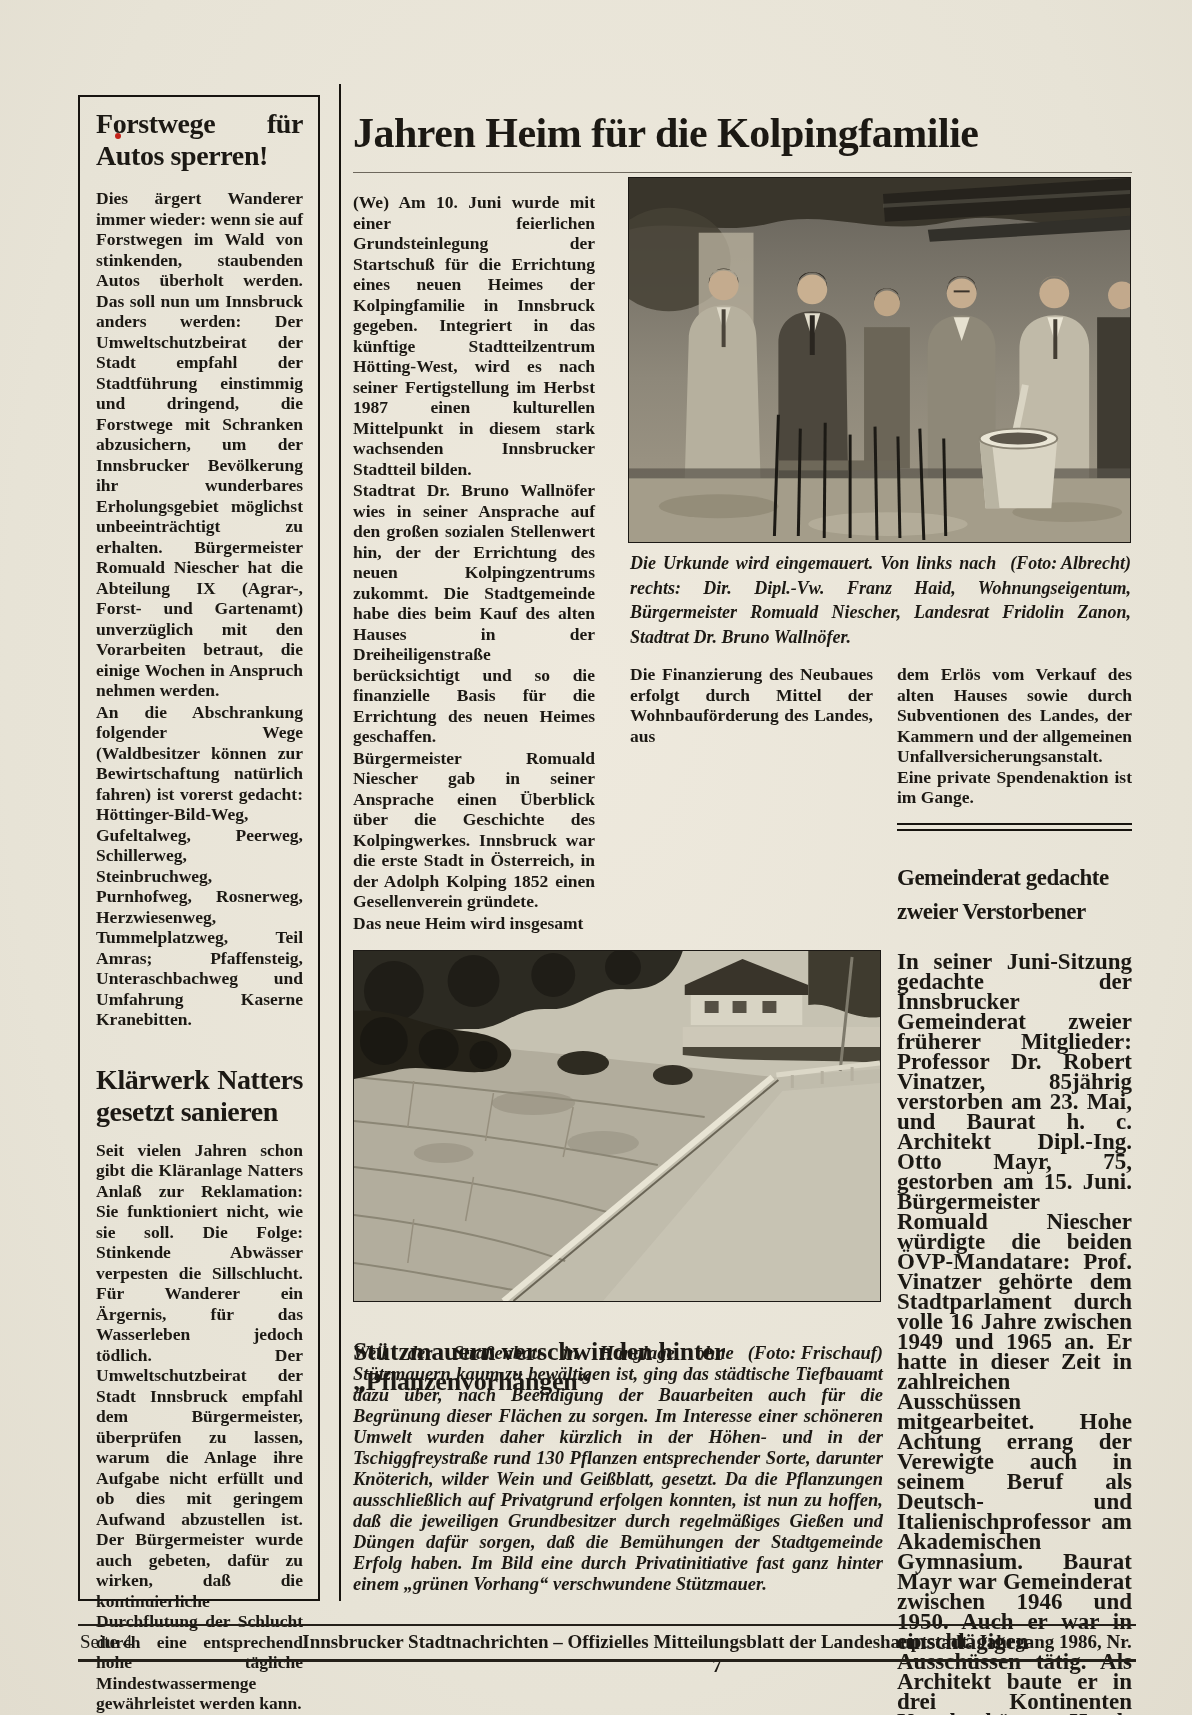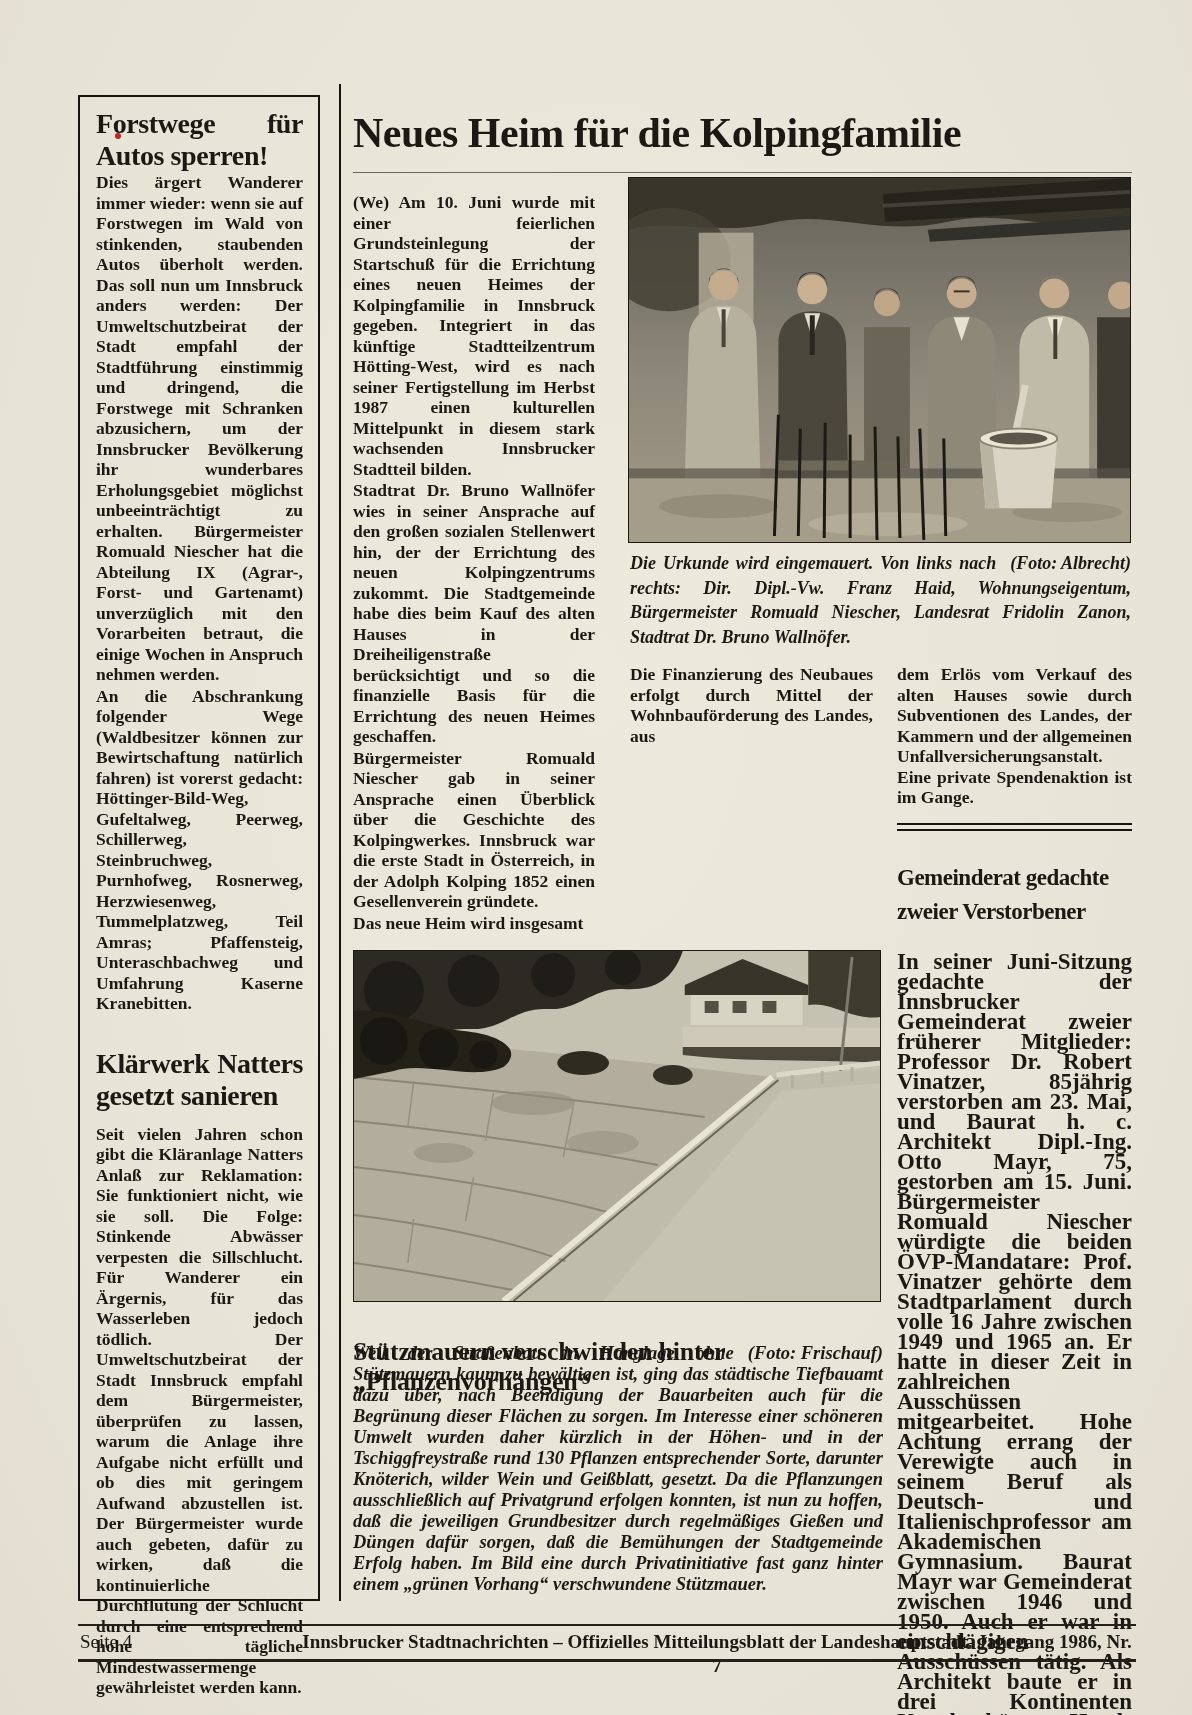--- a/index.html
+++ b/index.html
@@ -11,21 +11,21 @@
     color:#1c1914;overflow:hidden;
   }
   .abs{position:absolute;}
   .body-text{font-size:17.5px;line-height:20.5px;text-align:justify;hyphens:auto;-webkit-hyphens:auto;}
   .body-text p{margin:0 0 1px 0;font-weight:bold;}
   
   .left-box{
     left:78px;top:95px;width:242px;height:1506px;box-sizing:border-box;
     border:2.5px solid #171410;padding:11px 15px 10px 16px;background:transparent;
   }
-  .side-title{font-size:28px;font-weight:bold;line-height:32px;letter-spacing:-0.4px;margin:0 0 0 0;}
+  .side-title{font-size:28px;font-weight:bold;line-height:32px;letter-spacing:-0.4px;margin:0 0 16px 0;}
   .side-title-2{margin:34px 0 12px 0;}
   .red-dot{left:35px;top:36px;width:6px;height:6px;border-radius:50%;background:#c2231a;}
   
   .v-divider{left:339px;top:84px;width:2px;height:1517px;background:#17140f;}
   
   .headline{left:353px;top:82px;width:770px;font-size:42px;font-weight:bold;letter-spacing:-0.5px;line-height:46px;white-space:nowrap;}
   .subhead{left:355px;top:138px;width:770px;font-size:22px;line-height:26px;}
   .subhead-rule{left:353px;top:172px;width:779px;height:1px;background:#6d675c;}
   
   .col{top:192px;}
@@ -63,21 +63,21 @@
     <div class="abs red-dot"></div>
     <h2 class="side-title">Forstwege für Autos sperren!</h2>
     <p>Dies ärgert Wanderer immer wieder: wenn sie auf Forstwegen im Wald von stinkenden, staubenden Autos überholt werden. Das soll nun um Innsbruck anders werden: Der Umweltschutzbeirat der Stadt empfahl der Stadtführung einstimmig und dringend, die Forstwege mit Schranken abzusichern, um der Innsbrucker Bevölkerung ihr wunderbares Erholungsgebiet möglichst unbeeinträchtigt zu erhalten. Bürgermeister Romuald Niescher hat die Abteilung IX (Agrar-, Forst- und Gartenamt) unverzüglich mit den Vorarbeiten betraut, die einige Wochen in Anspruch nehmen werden.</p>
     <p>An die Abschrankung folgender Wege (Waldbesitzer können zur Bewirtschaftung natürlich fahren) ist vorerst gedacht: Höttinger-Bild-Weg, Gufeltalweg, Peerweg, Schillerweg, Steinbruchweg, Purnhofweg, Rosnerweg, Herzwiesenweg, Tummelplatzweg, Teil Amras; Pfaffensteig, Unteraschbachweg und Umfahrung Kaserne Kranebitten.</p>
     <h2 class="side-title side-title-2">Klärwerk Natters gesetzt sanieren</h2>
     <p>Seit vielen Jahren schon gibt die Kläranlage Natters Anlaß zur Reklamation: Sie funktioniert nicht, wie sie soll. Die Folge: Stinkende Abwässer verpesten die Sillschlucht. Für Wanderer ein Ärgernis, für das Wasserleben jedoch tödlich. Der Umweltschutzbeirat der Stadt Innsbruck empfahl dem Bürgermeister, überprüfen zu lassen, warum die Anlage ihre Aufgabe nicht erfüllt und ob dies mit geringem Aufwand abzustellen ist. Der Bürgermeister wurde auch gebeten, dafür zu wirken, daß die kontinuierliche Durchflutung der Schlucht durch eine entsprechend hohe tägliche Mindestwassermenge gewährleistet werden kann.</p>
   </div>
 
   <div class="abs v-divider"></div>
 
-  <h1 class="abs headline">Neues Heim für die Kolpingfamilie</h1>
+  <h1 class="abs headline">Jahren Heim für die Kolpingfamilie</h1>
   <div class="abs subhead-rule"></div>
 
   <div class="abs col col1 body-text">
     <div class="lead">
         <p>(We) Am 10. Juni wurde mit einer feierlichen Grundsteinlegung der Startschuß für die Errichtung eines neuen Heimes der Kolpingfamilie in Innsbruck gegeben. Integriert in das künftige Stadtteilzentrum Hötting-West, wird es nach seiner Fertigstellung im Herbst 1987 einen kulturellen Mittelpunkt in diesem stark wachsenden Innsbrucker Stadtteil bilden.</p>
       </div>
     <p>Stadtrat Dr. Bruno Wallnöfer wies in seiner Ansprache auf den großen sozialen Stellenwert hin, der der Errichtung des neuen Kolpingzentrums zukommt. Die Stadtgemeinde habe dies beim Kauf des alten Hauses in der Dreiheiligenstraße berücksichtigt und so die finanzielle Basis für die Errichtung des neuen Heimes geschaffen.</p>
     <p>Bürgermeister Romuald Niescher gab in seiner Ansprache einen Überblick über die Geschichte des Kolpingwerkes. Innsbruck war die erste Stadt in Österreich, in der Adolph Kolping 1852 einen Gesellenverein gründete.</p>
     <p>Das neue Heim wird insgesamt</p>
   </div>

